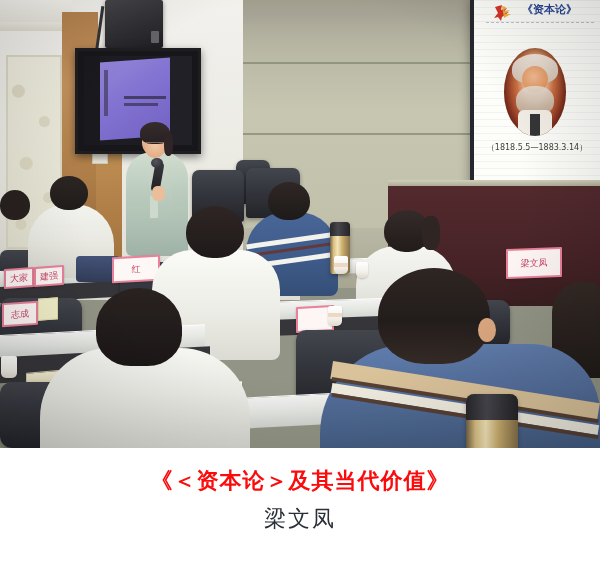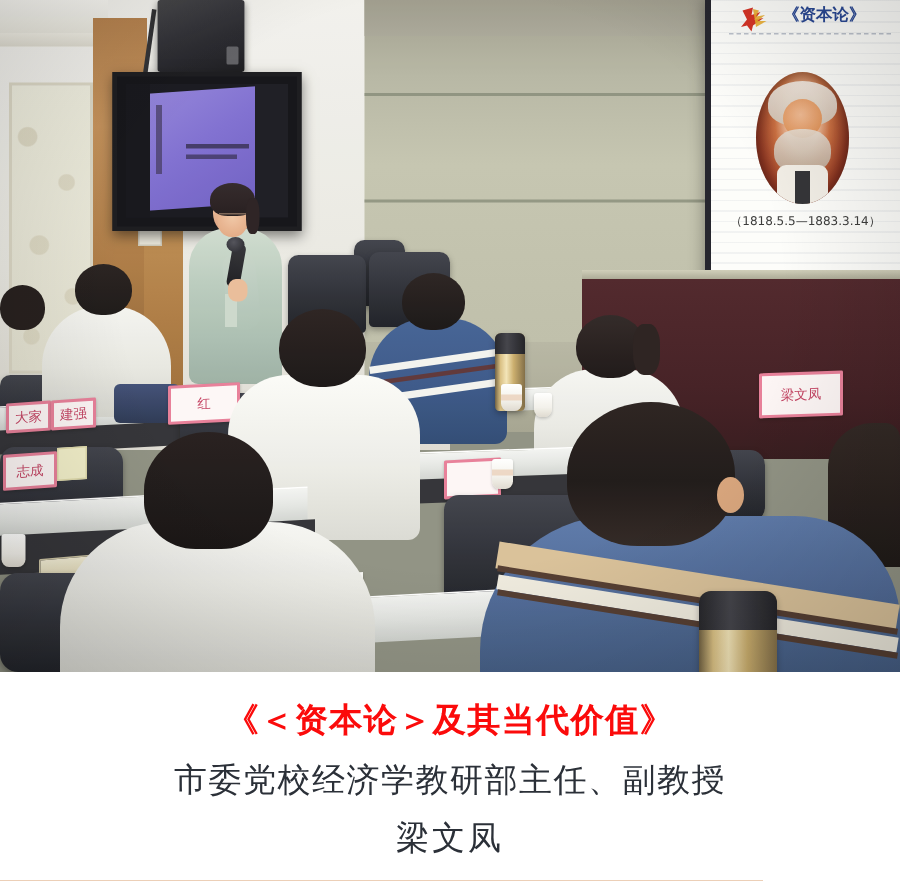--- a/index.html
+++ b/index.html
@@ -1,18 +1,18 @@
 <!DOCTYPE html>
 <html><head>
 <meta charset="utf-8">
 <style>
   html,body{margin:0;padding:0;background:#ffffff;}
   body{font-family:"Liberation Sans","DejaVu Sans",sans-serif;}
 
-  .page{position:relative;width:600px;height:587px;background:#f97316;overflow:hidden;}
+  .page{position:relative;width:600px;height:587px;background:#c4b5fd;overflow:hidden;}
 
   
   .photo{position:absolute;left:0;top:0;width:600px;height:448px;overflow:hidden;background:#8d8f80;}
 
   
   .wall-white{position:absolute;left:0;top:0;width:300px;height:300px;
     background:linear-gradient(180deg,#f2f1ed 0%,#e9e8e2 60%,#dedbd2 100%);}
   .wall-panelzone{position:absolute;left:243px;top:0;width:357px;height:230px;
     background:linear-gradient(180deg,#9d9b8a 0%,#b5b5a2 22%,#c3c3ae 48%,#bdbda8 100%);}
   .panel-groove{position:absolute;left:243px;width:357px;height:2px;background:#7e8370;opacity:.75;}
@@ -430,17 +430,16 @@
     <div class="thermos th2">
       <div class="th-cap"></div>
     </div>
 
     <div class="warm"></div>
     <div class="vignette"></div>
   </div>
 
   <div class="caption">
     <div class="cap-title">《＜资本论＞及其当代价值》</div>
-    <div class="cap-sub">市委党校经济学教研部主任、副教授</div>
     <div class="cap-name">梁文凤</div>
   </div>
 
 </div>
 
 </body></html>

